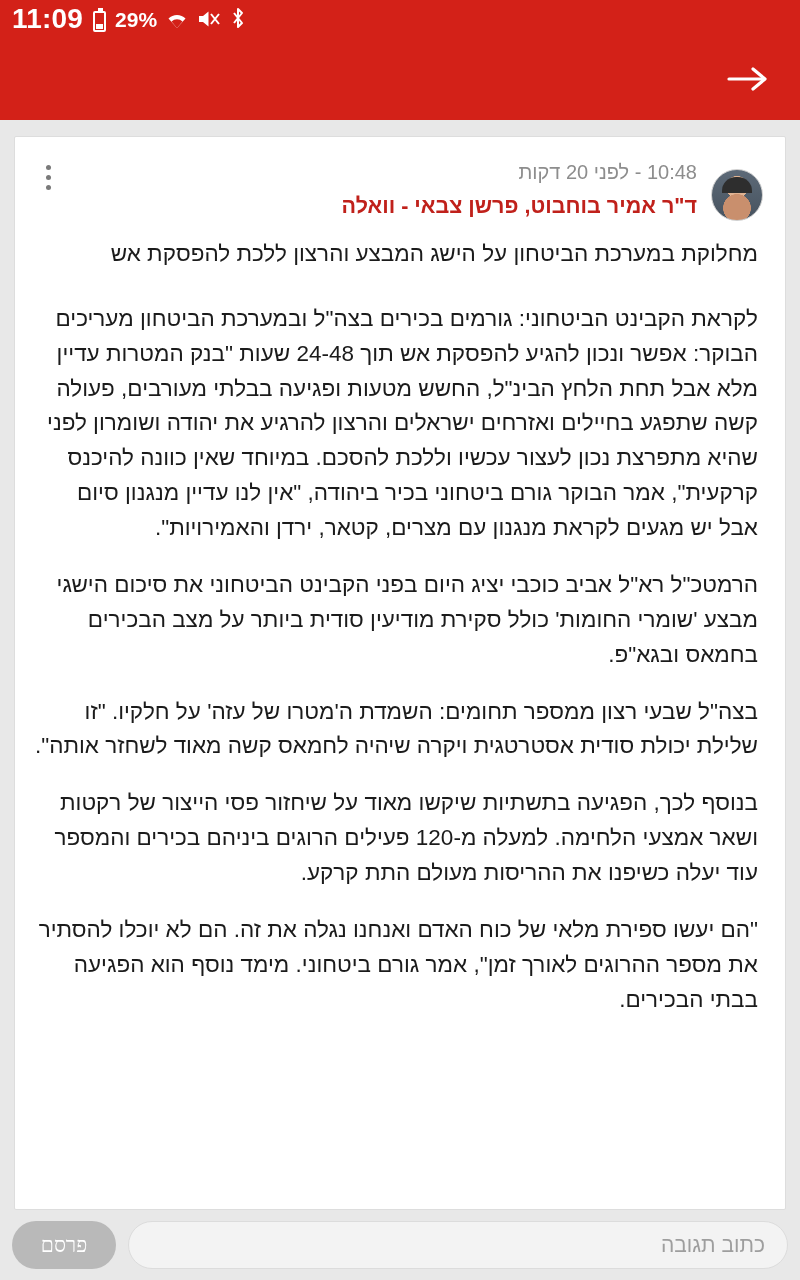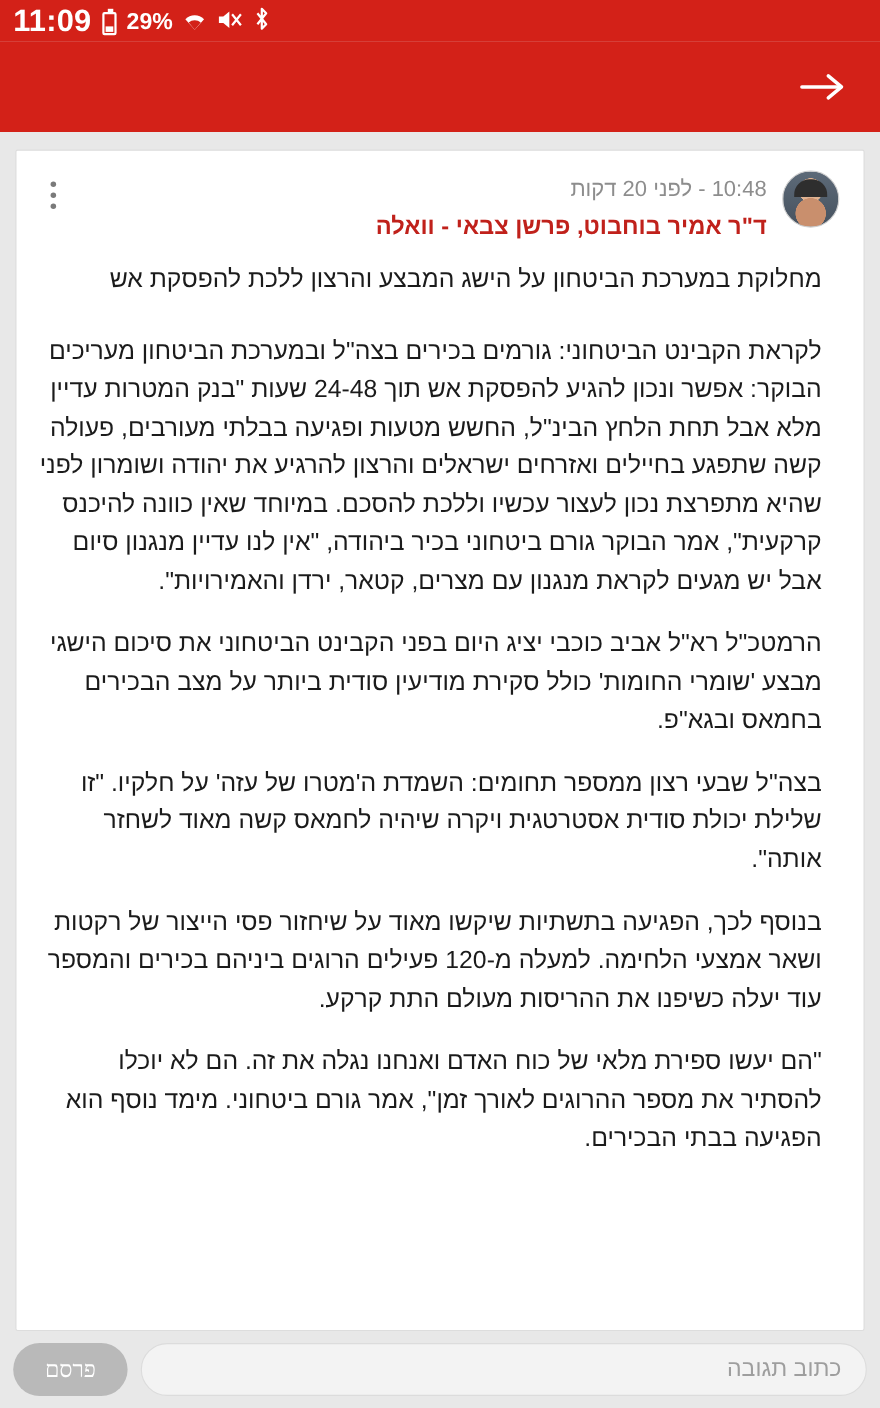--- a/index.html
+++ b/index.html
@@ -111,21 +111,21 @@
   }
 
   .post-head {
     display: flex;
     align-items: flex-start;
     justify-content: space-between;
     gap: 10px;
   }
   .head-right {
     display: flex;
-    align-items: flex-start;
+    align-items: flex-end;
     gap: 14px;
     flex: 1 1 auto;
     justify-content: flex-start;
   }
   .avatar {
     width: 52px; height: 52px;
     border-radius: 50%;
     flex: 0 0 52px;
     background:
       radial-gradient(circle at 50% 76%, #c98f6d 0 30%, rgba(201,143,109,0) 31%),
@@ -179,21 +179,21 @@
     background: #7a7a7a;
   }
 
   .post-body {
     margin-top: 16px;
     color: #1b1b1b;
     font-size: 22.5px;
     line-height: 1.55;
     text-align: right;
   }
-  .post-body p { margin: 0 16px 22px 0; }
+  .post-body p { margin: 0 5px 22px 0; }
   .post-body p.lead { margin-bottom: 30px; }
 
   
   .bottombar {
     flex: 0 0 70px;
     height: 70px;
     background: #e8e8e8;
     display: flex;
     align-items: center;
     gap: 12px;

